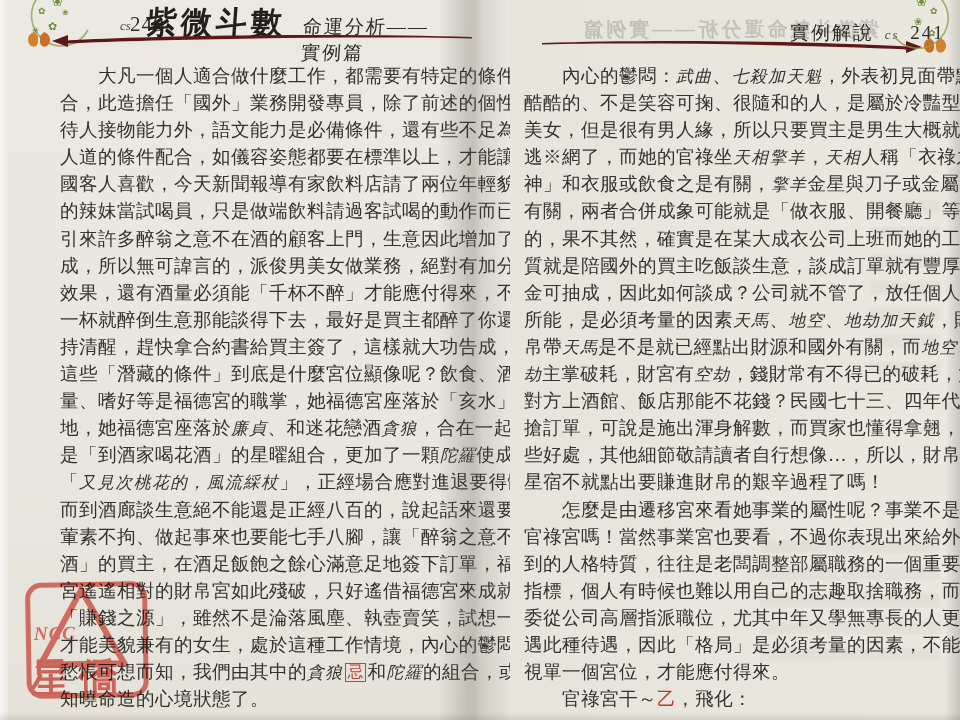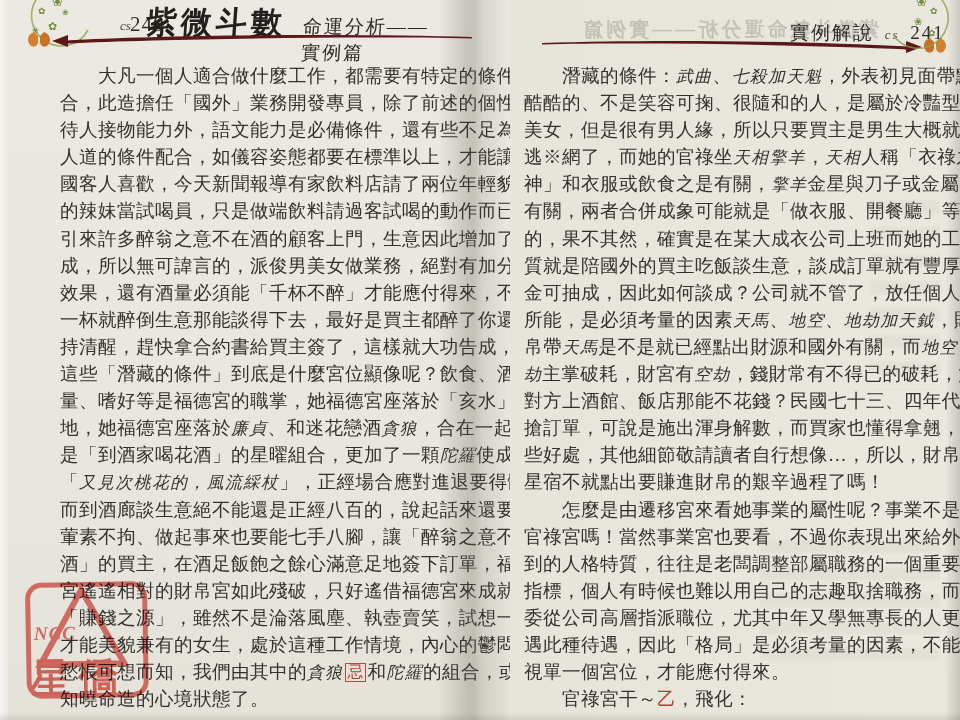--- a/index.html
+++ b/index.html
@@ -152,21 +152,21 @@
       <span style="left:24px;top:6px;font-size:13px;">❀</span>
       <span style="left:38px;top:18px;font-size:9px;">✿</span>
       <span style="left:22px;top:28px;font-size:10px;">❀</span>
       <span style="left:36px;top:40px;font-size:9px;">✿</span>
     </div>
 
     <div class="ghost-strip" style="left:360px;top:200px;width:70px;height:190px;"></div>
     <div class="ghost-strip" style="left:250px;top:540px;width:180px;height:120px;"></div>
 
     <div class="body-text">
-        <div class="text-line"><span>　　潛藏的條件：</span><span class="seg-kai">武曲</span><span>、</span><span class="seg-kai">七殺加天魁</span><span>，外表初見面帶點</span></div>
+        <div class="text-line"><span>　　內心的鬱悶：</span><span class="seg-kai">武曲</span><span>、</span><span class="seg-kai">七殺加天魁</span><span>，外表初見面帶點</span></div>
         <div class="text-line"><span>酷酷的、不是笑容可掬、很隨和的人，是屬於冷豔型的</span></div>
         <div class="text-line"><span>美女，但是很有男人緣，所以只要買主是男生大概就難</span></div>
         <div class="text-line"><span>逃※網了，而她的官祿坐</span><span class="seg-kai">天相擎羊</span><span>，</span><span class="seg-kai">天相</span><span>人稱「衣祿之</span></div>
         <div class="text-line"><span>神」和衣服或飲食之是有關，</span><span class="seg-kai">擎羊</span><span>金星與刀子或金屬器械</span></div>
         <div class="text-line"><span>有關，兩者合併成象可能就是「做衣服、開餐廳」等有關</span></div>
         <div class="text-line"><span>的，果不其然，確實是在某大成衣公司上班而她的工作性</span></div>
         <div class="text-line"><span>質就是陪國外的買主吃飯談生意，談成訂單就有豐厚的獎</span></div>
         <div class="text-line"><span>金可抽成，因此如何談成？公司就不管了，放任個人發揮</span></div>
         <div class="text-line"><span>所能，是必須考量的因素</span><span class="seg-kai">天馬</span><span>、</span><span class="seg-kai">地空</span><span>、</span><span class="seg-kai">地劫加天鉞</span><span>，財</span></div>
         <div class="text-line"><span>帛帶</span><span class="seg-kai">天馬</span><span>是不是就已經點出財源和國外有關，而</span><span class="seg-kai">地空</span><span>、</span></div>

